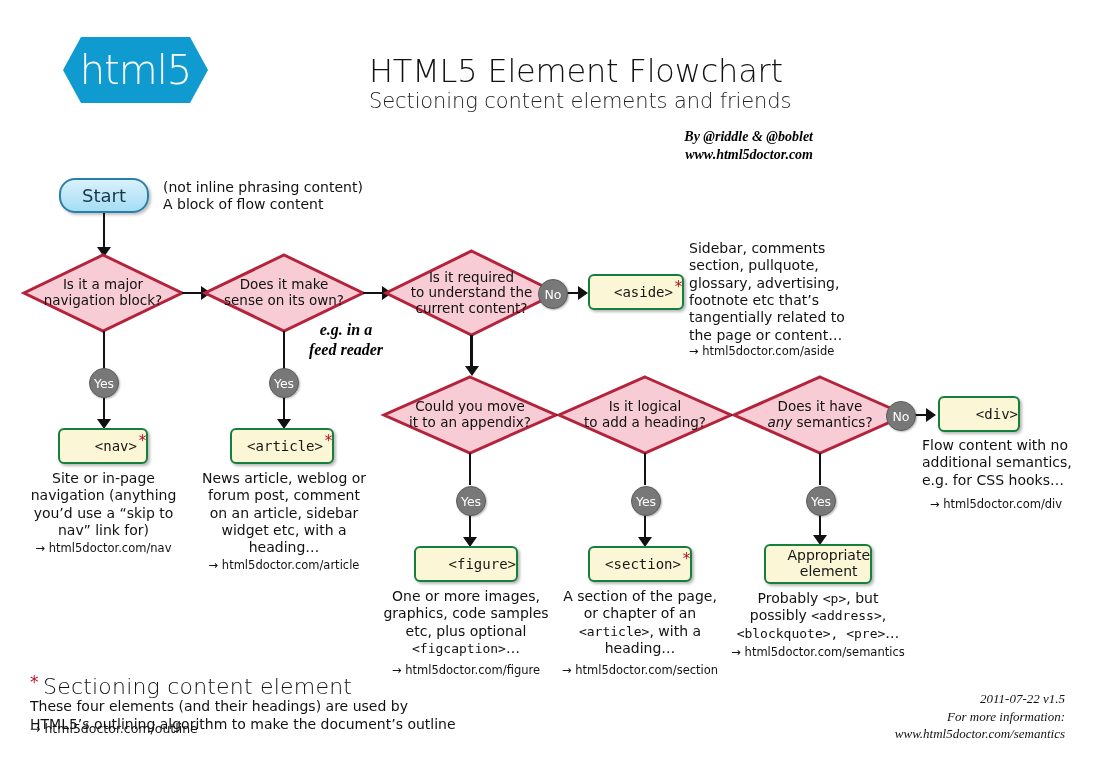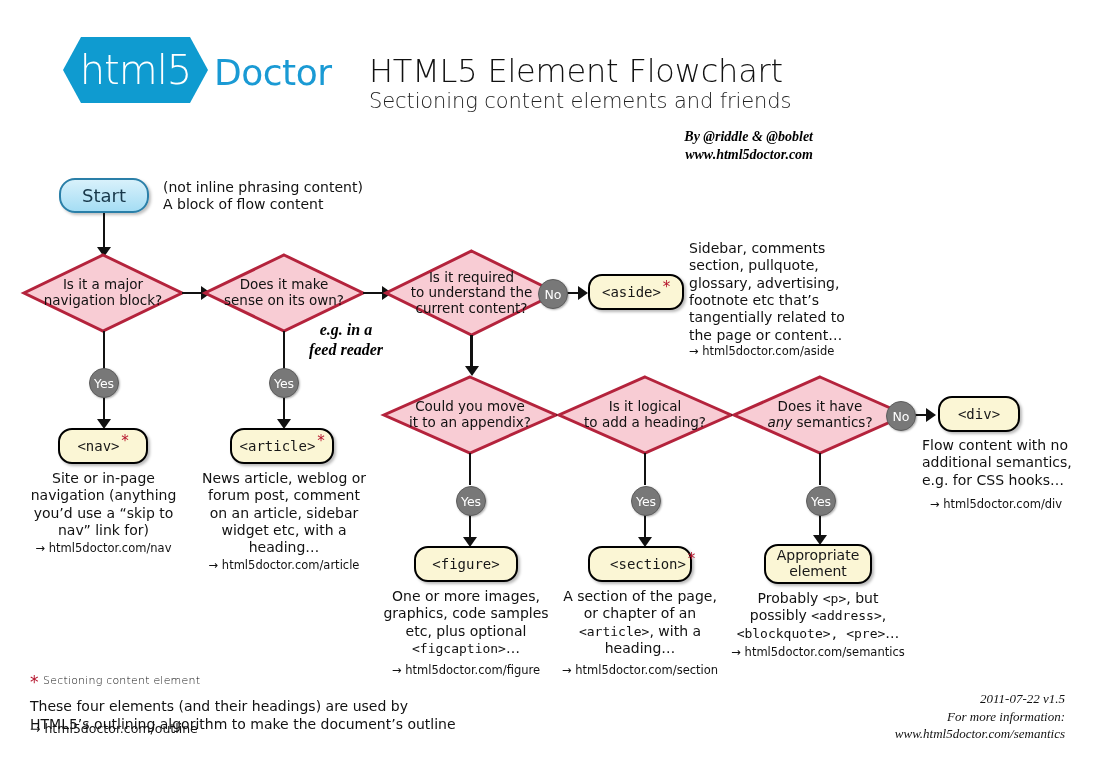--- a/index.html
+++ b/index.html
@@ -50,23 +50,23 @@
   .terminator{
     border:2px solid #2a7fa8;border-radius:16px;
     background:linear-gradient(#d8f1fb,#a5ddf4);
     display:flex;align-items:center;justify-content:center;
     font-size:18px;color:#18384a;
     font-family:"DejaVu Sans", sans-serif;
     box-shadow:2px 2px 3px rgba(0,0,0,.25);
   }
 
   .elbox{
-    border:2px solid #000000;border-radius:14px;
+    border:2px solid #15803d;border-radius:6px;
     background:#fbf6d5;
-    display:flex;align-items:center;justify-content:center;
+    display:flex;align-items:center;justify-content:flex-end;
     box-shadow:2px 2px 3px rgba(0,0,0,.28);
   }
   .elbox .code{
     font-family:"DejaVu Sans Mono", monospace;
     font-size:14px;color:#171717;position:relative;white-space:nowrap;
   }
   .elbox .plain{
     font-family:"DejaVu Sans", sans-serif;font-size:14px;color:#171717;
     text-align:center;line-height:1.12;
   }
@@ -129,21 +129,21 @@
     text-align:center;color:#000;
   }
 
   
   .foot-star{
     position:absolute;left:30px;top:672px;
     font-size:17px;color:#b5132b;font-family:"DejaVu Sans", sans-serif;
   }
   .foot-title{
     position:absolute;left:43px;top:674px;
-    font-size:11px;font-weight:300;color:#111;letter-spacing:.2px;
+    font-size:22px;font-weight:300;color:#111;letter-spacing:.2px;
     font-family:"DejaVu Sans", sans-serif;
   }
   .foot-body{
     position:absolute;left:30px;top:697px;
     font-size:14px;line-height:1.32;color:#111;
     font-family:"DejaVu Sans", sans-serif;
   }
   .foot-link{
     position:absolute;left:30px;top:721px;
     font-size:12.5px;color:#111;font-family:"DejaVu Sans", sans-serif;
@@ -155,21 +155,20 @@
   }
 </style>
 </head>
 <body>
 
 <div id="page">
 
   <div class="logo-badge">
     <span>html5</span>
   </div>
-  <div class="logo-word">Doctor</div>
   <div class="title">HTML5 Element Flowchart</div>
   <div class="subtitle">Sectioning content elements and friends</div>
   <div class="byline">
     <div>By @riddle &amp; @boblet</div>
     <div>www.html5doctor.com</div>
   </div>
 
   <div class="node terminator" style="left:59px;top:178px;width:90px;height:35px;">
     <span>Start</span>
   </div>

